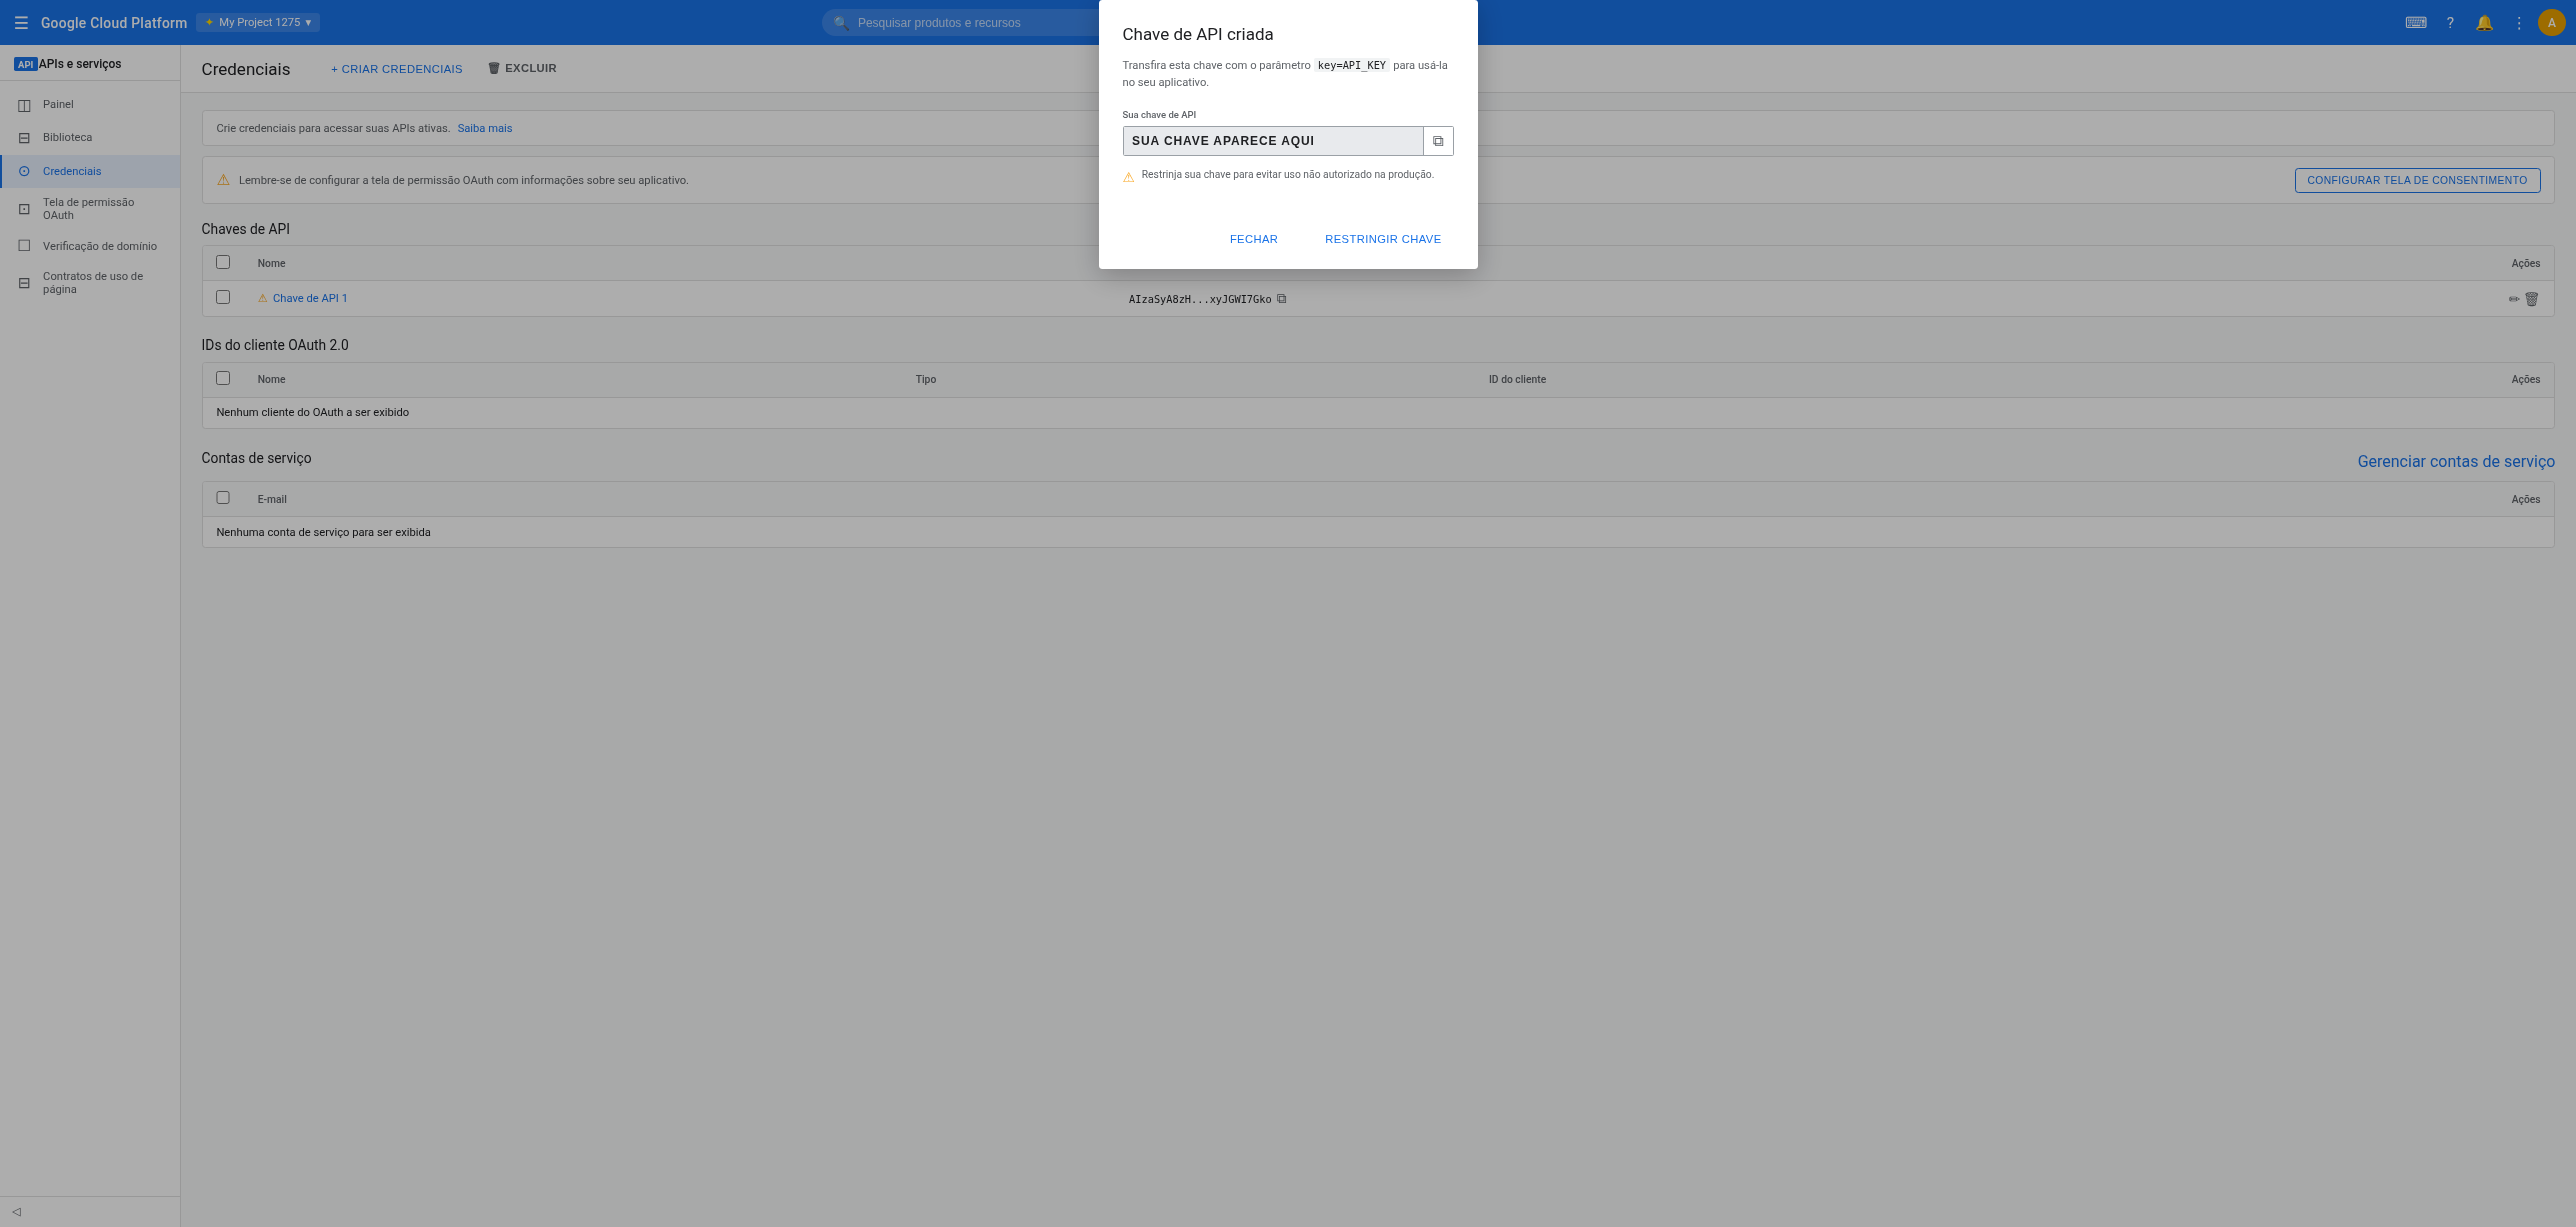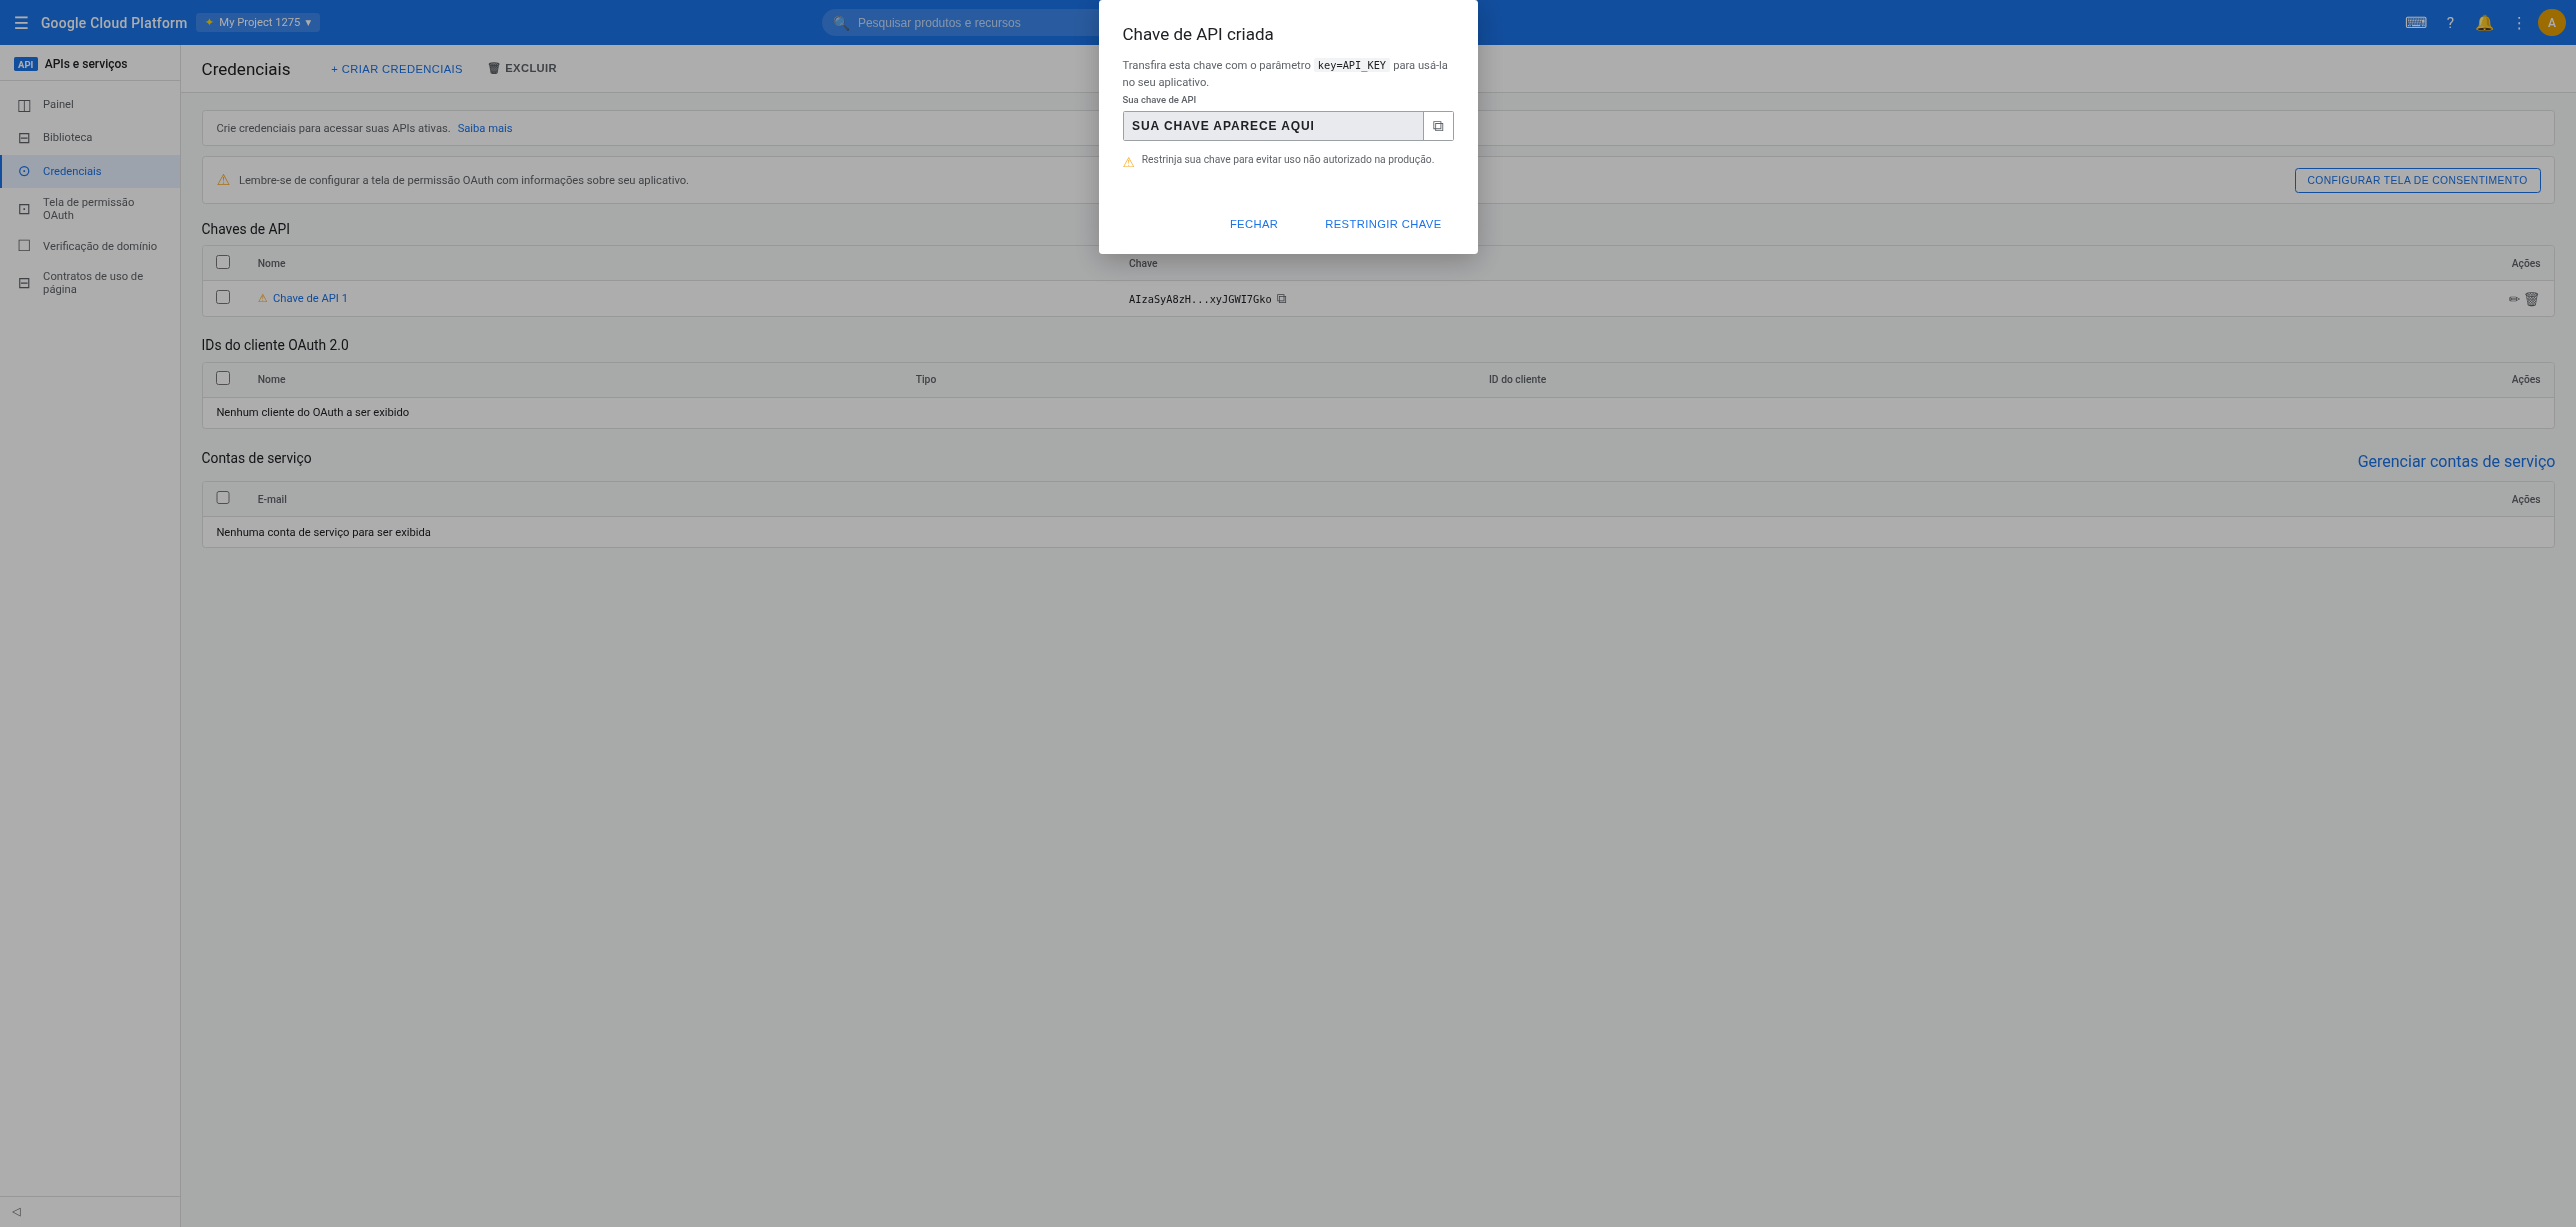--- a/index.html
+++ b/index.html
@@ -81,21 +81,21 @@
       background: white;
       border-right: 0.9px solid #e0e0e0;
       display: flex;
       flex-direction: column;
       overflow-y: auto;
       flex-shrink: 0;
     }
     .sidebar-header {
       display: flex;
       align-items: center;
-      gap: 7px;
+      gap: 1px;
       padding: 12px 13.8px 8.6px;
       border-bottom: 0.9px solid #e0e0e0;
     }
     .api-badge {
       background: #1a73e8;
       color: white;
       font-size: 9.5px;
       font-weight: 700;
       padding: 1.7px 4.3px;
       border-radius: 1.7px;
@@ -249,21 +249,21 @@
     .modal {
       background: white;
       border-radius: 3.4px;
       box-shadow: 0 6.9px 27.5px rgba(0,0,0,0.24);
       width: 379px;
       padding: 0;
       overflow: hidden;
     }
     .modal-body { padding: 24px 24px 20.6px; }
     .modal-title { font-size: 17px; font-weight: 400; color: #202124; margin-bottom: 13.8px; }
-    .modal-description { font-size: 11.2px; color: #5f6368; margin-bottom: 3px; line-height: 1.5; }
+    .modal-description { font-size: 11.2px; color: #5f6368; margin-bottom: 18px; line-height: 1.5; }
     .modal-description code {
       background: #f1f3f4;
       padding: 0.9px 4.3px;
       border-radius: 1.7px;
       font-size: 10.3px;
       color: #202124;
     }
     .api-key-label { font-size: 9.5px; color: #5f6368; margin-bottom: 5.2px; font-weight: 500; }
     .api-key-input-row {
       display: flex;

